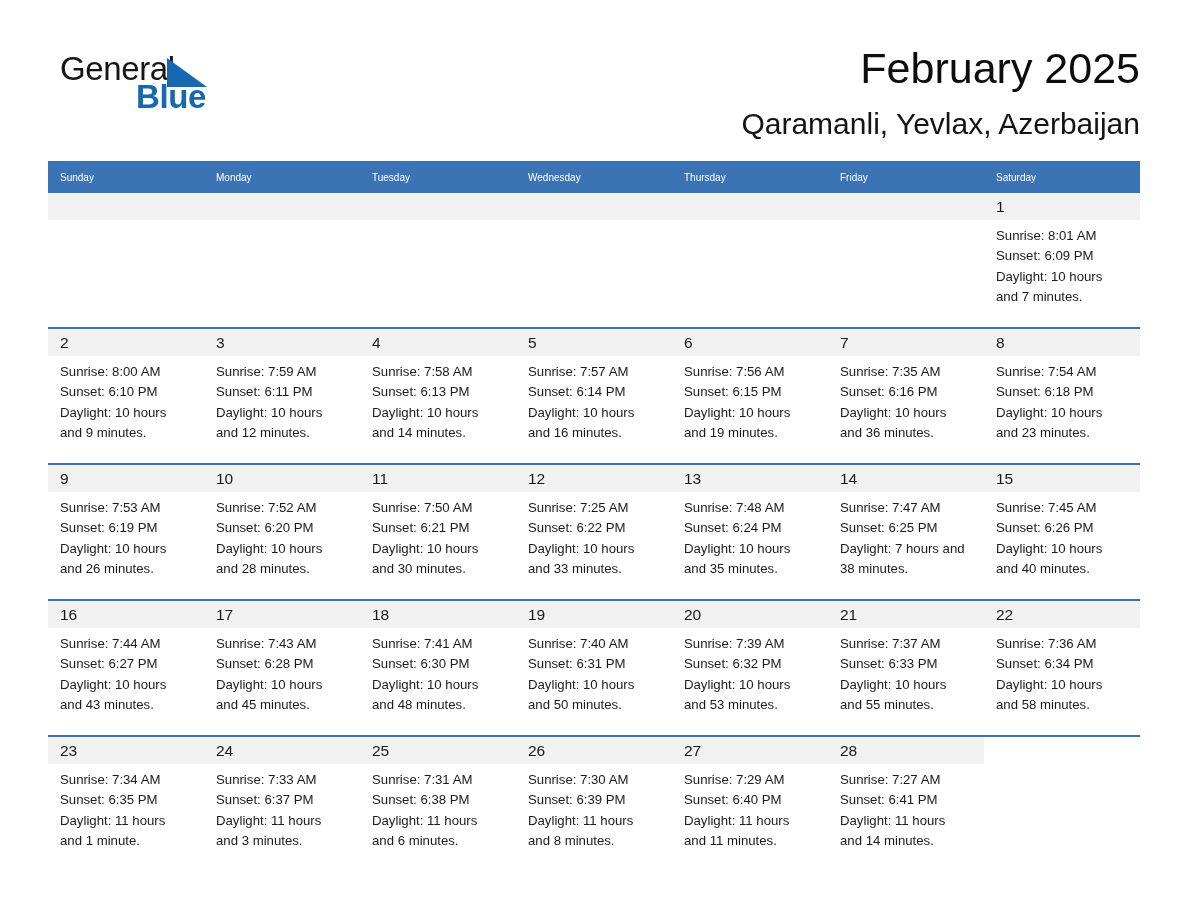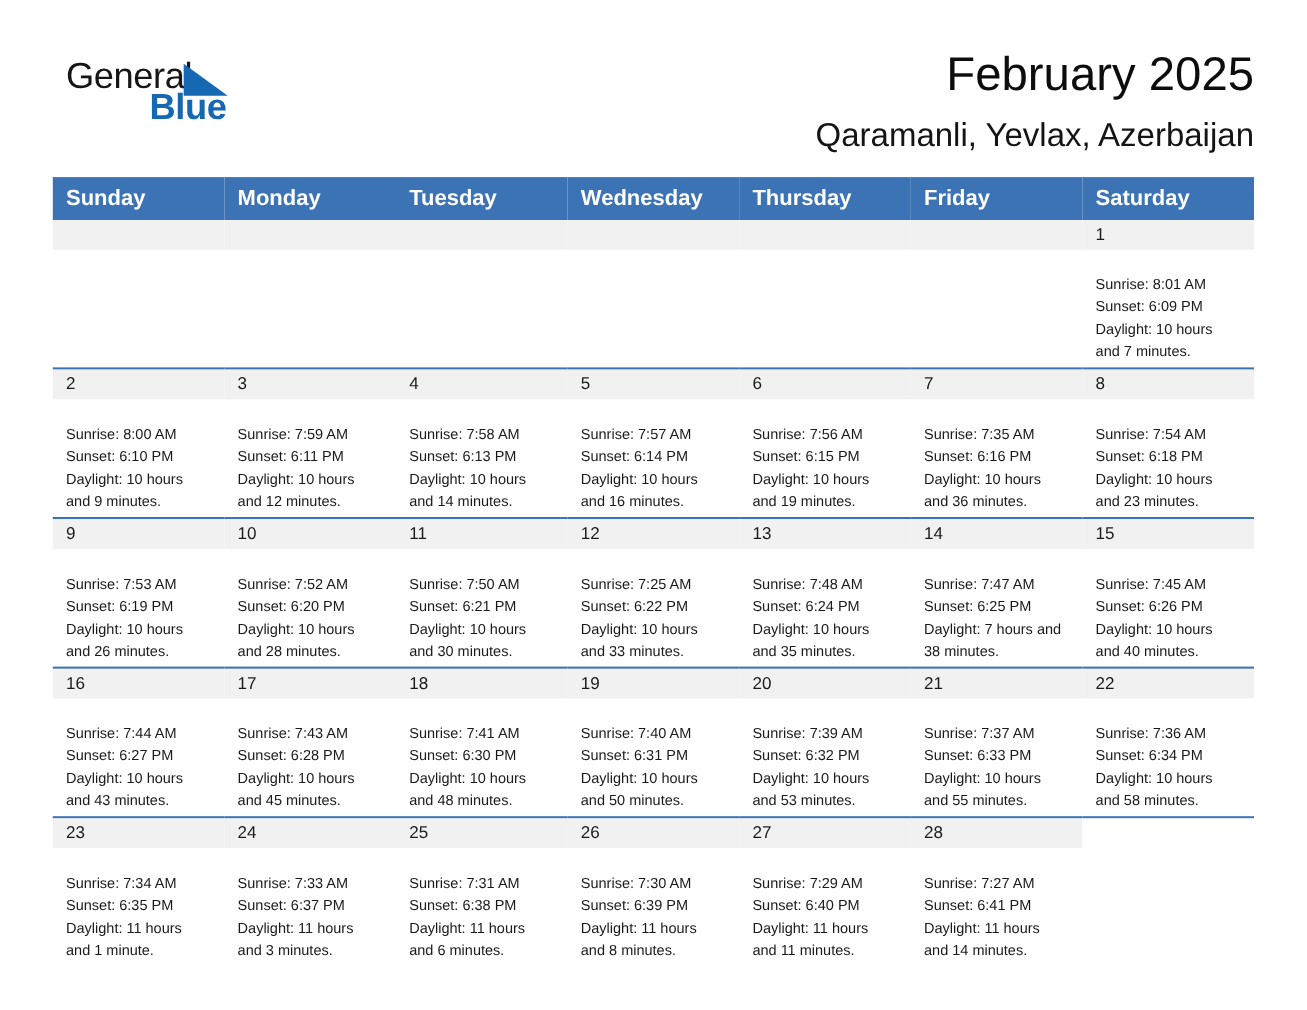--- a/index.html
+++ b/index.html
@@ -85,22 +85,22 @@
     margin-top: 20px;
     width: 1092px;
     border-collapse: collapse;
     table-layout: fixed;
   }
   .calendar col { width: 156px; }
 
   thead th {
     background: #3b73b4;
     color: #ffffff;
-    font-size: 20px;
-    font-weight: bold;
+    font-size: 10px;
+    font-weight: normal;
     text-align: left;
     padding: 8px 0 8px 12px;
     height: 16px;
     vertical-align: middle;
   }
 
   tbody td {
     vertical-align: top;
     padding: 0;
     height: 134px;
@@ -122,21 +122,21 @@
     height: 27px;
     box-sizing: border-box;
     padding: 4px 0 0 12px;
     font-size: 15.5px;
     color: #1a1a1a;
     line-height: 1.35;
   }
   .cell.empty .daynum-band { background: #f1f1f1; }
   .cell.blank .daynum-band { background: #ffffff; }
   .info {
-    padding: 22px 6px 0 12px;
+    padding: 6px 6px 0 12px;
     font-size: 13.2px;
     line-height: 20.2px;
     color: #1a1a1a;
   }
   .info div { white-space: nowrap; }
   .info .daylight { white-space: normal; max-width: 128px; }
 </style>
 </head>
 <body>
 

